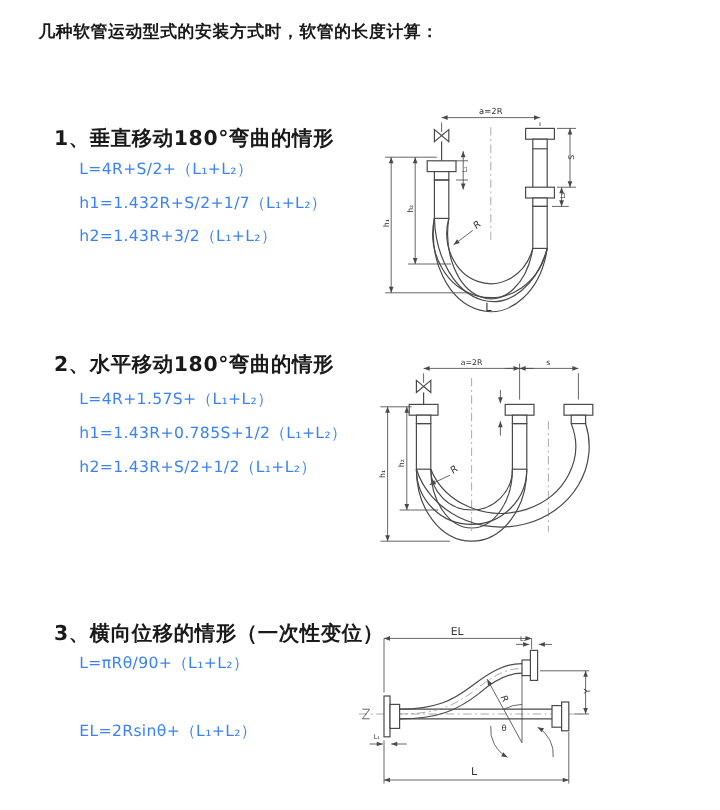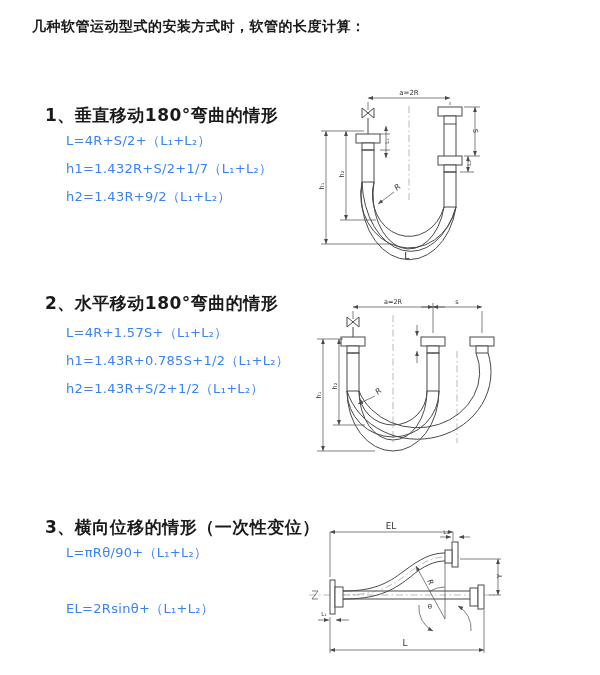--- a/index.html
+++ b/index.html
@@ -19,21 +19,21 @@
 </head>
 <body>
 
 <div class="page">
 
   <div class="title">几种软管运动型式的安装方式时，软管的长度计算：</div>
 
   <div class="sec-heading" style="left:45px;top:104px">1、垂直移动180°弯曲的情形</div>
   <div class="formula" style="left:66px;top:132px">L=4R+S/2+（L₁+L₂）</div>
   <div class="formula" style="left:66px;top:160px">h1=1.432R+S/2+1/7（L₁+L₂）</div>
-  <div class="formula" style="left:66px;top:188px">h2=1.43R+9/2（L₁+L₂）</div>
+  <div class="formula" style="left:66px;top:188px">h2=1.43R+3/2（L₁+L₂）</div>
 
   <div class="sec-heading" style="left:45px;top:292px">2、水平移动180°弯曲的情形</div>
   <div class="formula" style="left:66px;top:324px">L=4R+1.57S+（L₁+L₂）</div>
   <div class="formula" style="left:66px;top:352px">h1=1.43R+0.785S+1/2（L₁+L₂）</div>
   <div class="formula" style="left:66px;top:380px">h2=1.43R+S/2+1/2（L₁+L₂）</div>
 
   <div class="sec-heading" style="left:45px;top:516px">3、横向位移的情形（一次性变位）</div>
   <div class="formula" style="left:66px;top:544px">L=πRθ/90+（L₁+L₂）</div>
   <div class="formula" style="left:66px;top:600px">EL=2Rsinθ+（L₁+L₂）</div>
 
@@ -189,21 +189,21 @@
         <line class="dim" x1="104" y1="70" x2="104" y2="58" marker-end="url(#ar2)"></line>
       </g>
 
       <g>
         <line class="dim" x1="62" y1="103" x2="45" y2="111" marker-end="url(#ar2)"></line>
         <text x="65" y="102" font-size="8" font-style="italic" transform="rotate(-40 65 102)">R</text>
       </g>
     </svg>
   </div>
 
-  <div class="diagram" style="left:303px;top:503px">
+  <div class="diagram" style="left:293px;top:503px">
     <svg width="294" height="148" viewBox="0 0 294 148">
       <defs>
         <marker id="ar3" viewBox="0 0 10 10" refX="9.5" refY="5" markerWidth="8" markerHeight="8" orient="auto-start-reverse">
           <path d="M0.5,1.5 L9.5,5 L0.5,8.5 z" fill="#4a4a4a"></path>
         </marker>
       </defs>
 
       <g>
         <line class="dim" x1="27" y1="17" x2="27" y2="62"></line>
         <line class="dim" x1="150" y1="17" x2="150" y2="26"></line>

